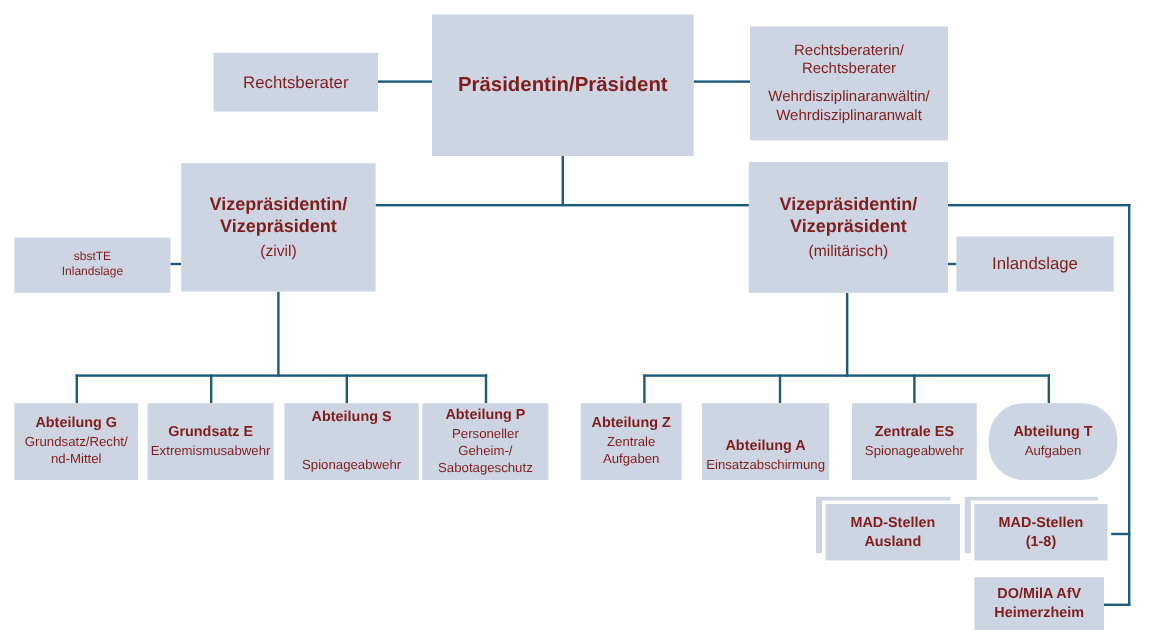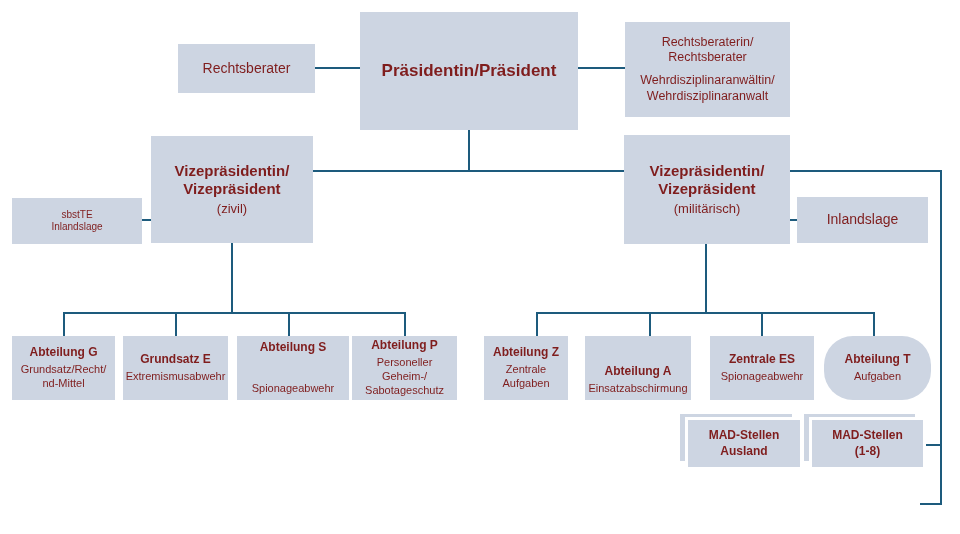--- a/index.html
+++ b/index.html
@@ -194,14 +194,18 @@
     <span class="title">MAD-Stellen
 Ausland</span>
   </div>
 
   <div class="mad-shadow sh-18"></div>
   <div class="node mad mad-main n-mad-18">
     <span class="title">MAD-Stellen
 (1-8)</span>
   </div>
 
+  <div class="node n-do-mila">
+    <span class="title">DO/MilA AfV
+Heimerzheim</span>
+  </div>
 
 </div>
 
 </body></html>

